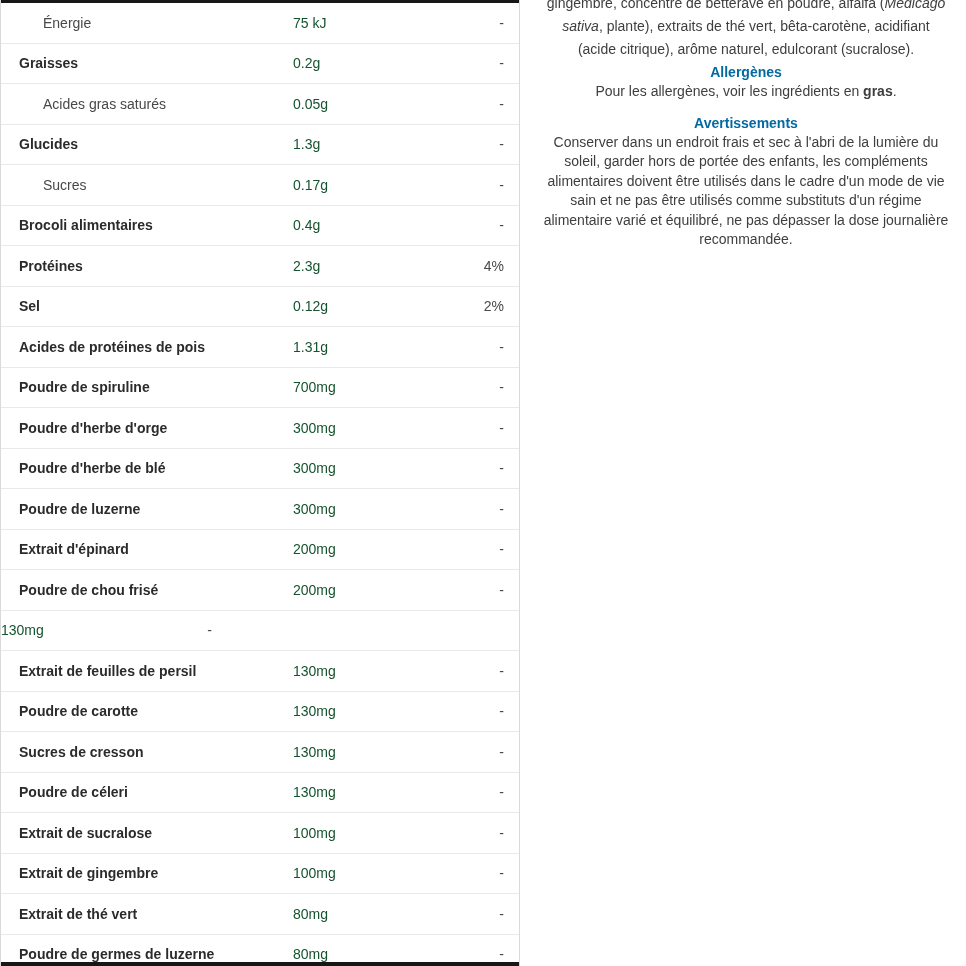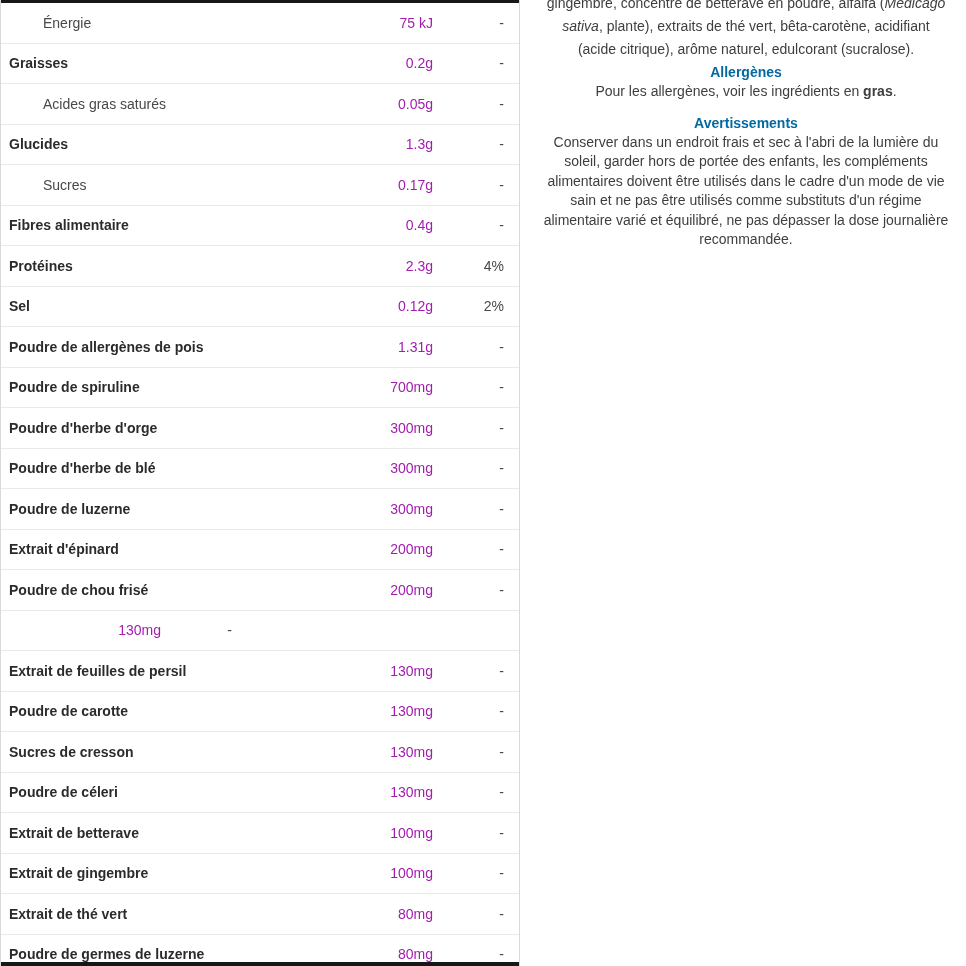--- a/index.html
+++ b/index.html
@@ -35,41 +35,40 @@
   .ntable-rows { }
   .ntable-row {
     display: flex;
     align-items: center;
     height: 40.5px;
     box-sizing: border-box;
     border-bottom: 1px solid #e9e9e9;
     font-size: 14px;
     color: #484848;
     background: #ffffff;
-    gap: 20px;
   }
   .ntable-row .cell-label {
     flex: 1;
-    padding-left: 8px;
+    padding-left: 18px;
     white-space: nowrap;
     overflow: hidden;
   }
   .ntable-row.sub .cell-label {
     padding-left: 42px;
     font-weight: 400;
     color: #484848;
   }
   .ntable-row.main .cell-label {
     font-weight: 700;
     color: #2b2b2b;
   }
   .ntable-row .cell-value {
     width: 160px;
-    text-align: right;
-    color: #a21caf;
+    text-align: left;
+    color: #14532d;
   }
   .ntable-row .cell-rda {
     width: 66px;
     box-sizing: border-box;
     padding-right: 15px;
     text-align: right;
     color: #484848;
   }
 
   
@@ -130,36 +129,36 @@
     <span class="cell-label">Glucides</span>
     <span class="cell-value">1.3g</span>
     <span class="cell-rda">-</span>
   </div>
       <div class="ntable-row sub">
     <span class="cell-label">Sucres</span>
     <span class="cell-value">0.17g</span>
     <span class="cell-rda">-</span>
   </div>
       <div class="ntable-row main">
-    <span class="cell-label">Fibres alimentaire</span>
+    <span class="cell-label">Brocoli alimentaires</span>
     <span class="cell-value">0.4g</span>
     <span class="cell-rda">-</span>
   </div>
       <div class="ntable-row main">
     <span class="cell-label">Protéines</span>
     <span class="cell-value">2.3g</span>
     <span class="cell-rda">4%</span>
   </div>
       <div class="ntable-row main">
     <span class="cell-label">Sel</span>
     <span class="cell-value">0.12g</span>
     <span class="cell-rda">2%</span>
   </div>
       <div class="ntable-row main">
-    <span class="cell-label">Poudre de allergènes de pois</span>
+    <span class="cell-label">Acides de protéines de pois</span>
     <span class="cell-value">1.31g</span>
     <span class="cell-rda">-</span>
   </div>
       <div class="ntable-row main">
     <span class="cell-label">Poudre de spiruline</span>
     <span class="cell-value">700mg</span>
     <span class="cell-rda">-</span>
   </div>
       <div class="ntable-row main">
     <span class="cell-label">Poudre d'herbe d'orge</span>
@@ -204,21 +203,21 @@
     <span class="cell-label">Sucres de cresson</span>
     <span class="cell-value">130mg</span>
     <span class="cell-rda">-</span>
   </div>
       <div class="ntable-row main">
     <span class="cell-label">Poudre de céleri</span>
     <span class="cell-value">130mg</span>
     <span class="cell-rda">-</span>
   </div>
       <div class="ntable-row main">
-    <span class="cell-label">Extrait de betterave</span>
+    <span class="cell-label">Extrait de sucralose</span>
     <span class="cell-value">100mg</span>
     <span class="cell-rda">-</span>
   </div>
       <div class="ntable-row main">
     <span class="cell-label">Extrait de gingembre</span>
     <span class="cell-value">100mg</span>
     <span class="cell-rda">-</span>
   </div>
       <div class="ntable-row main">
     <span class="cell-label">Extrait de thé vert</span>

